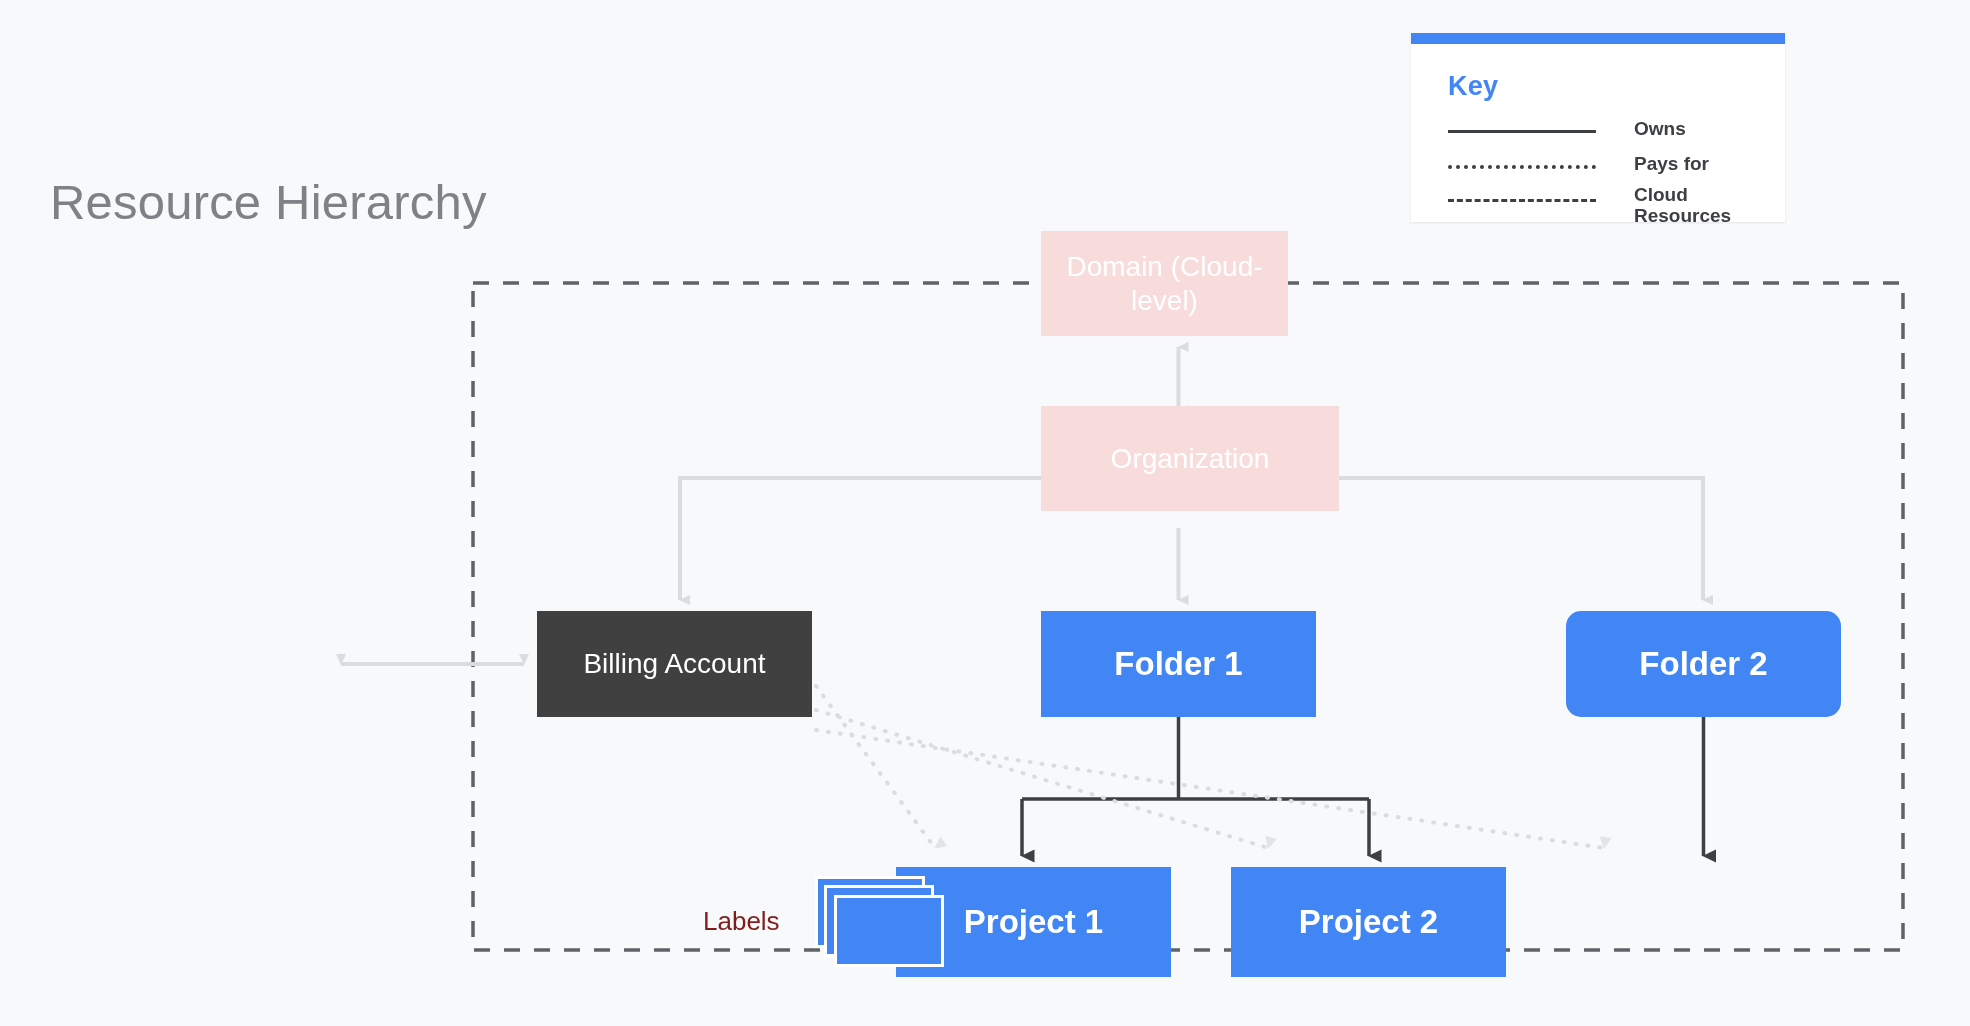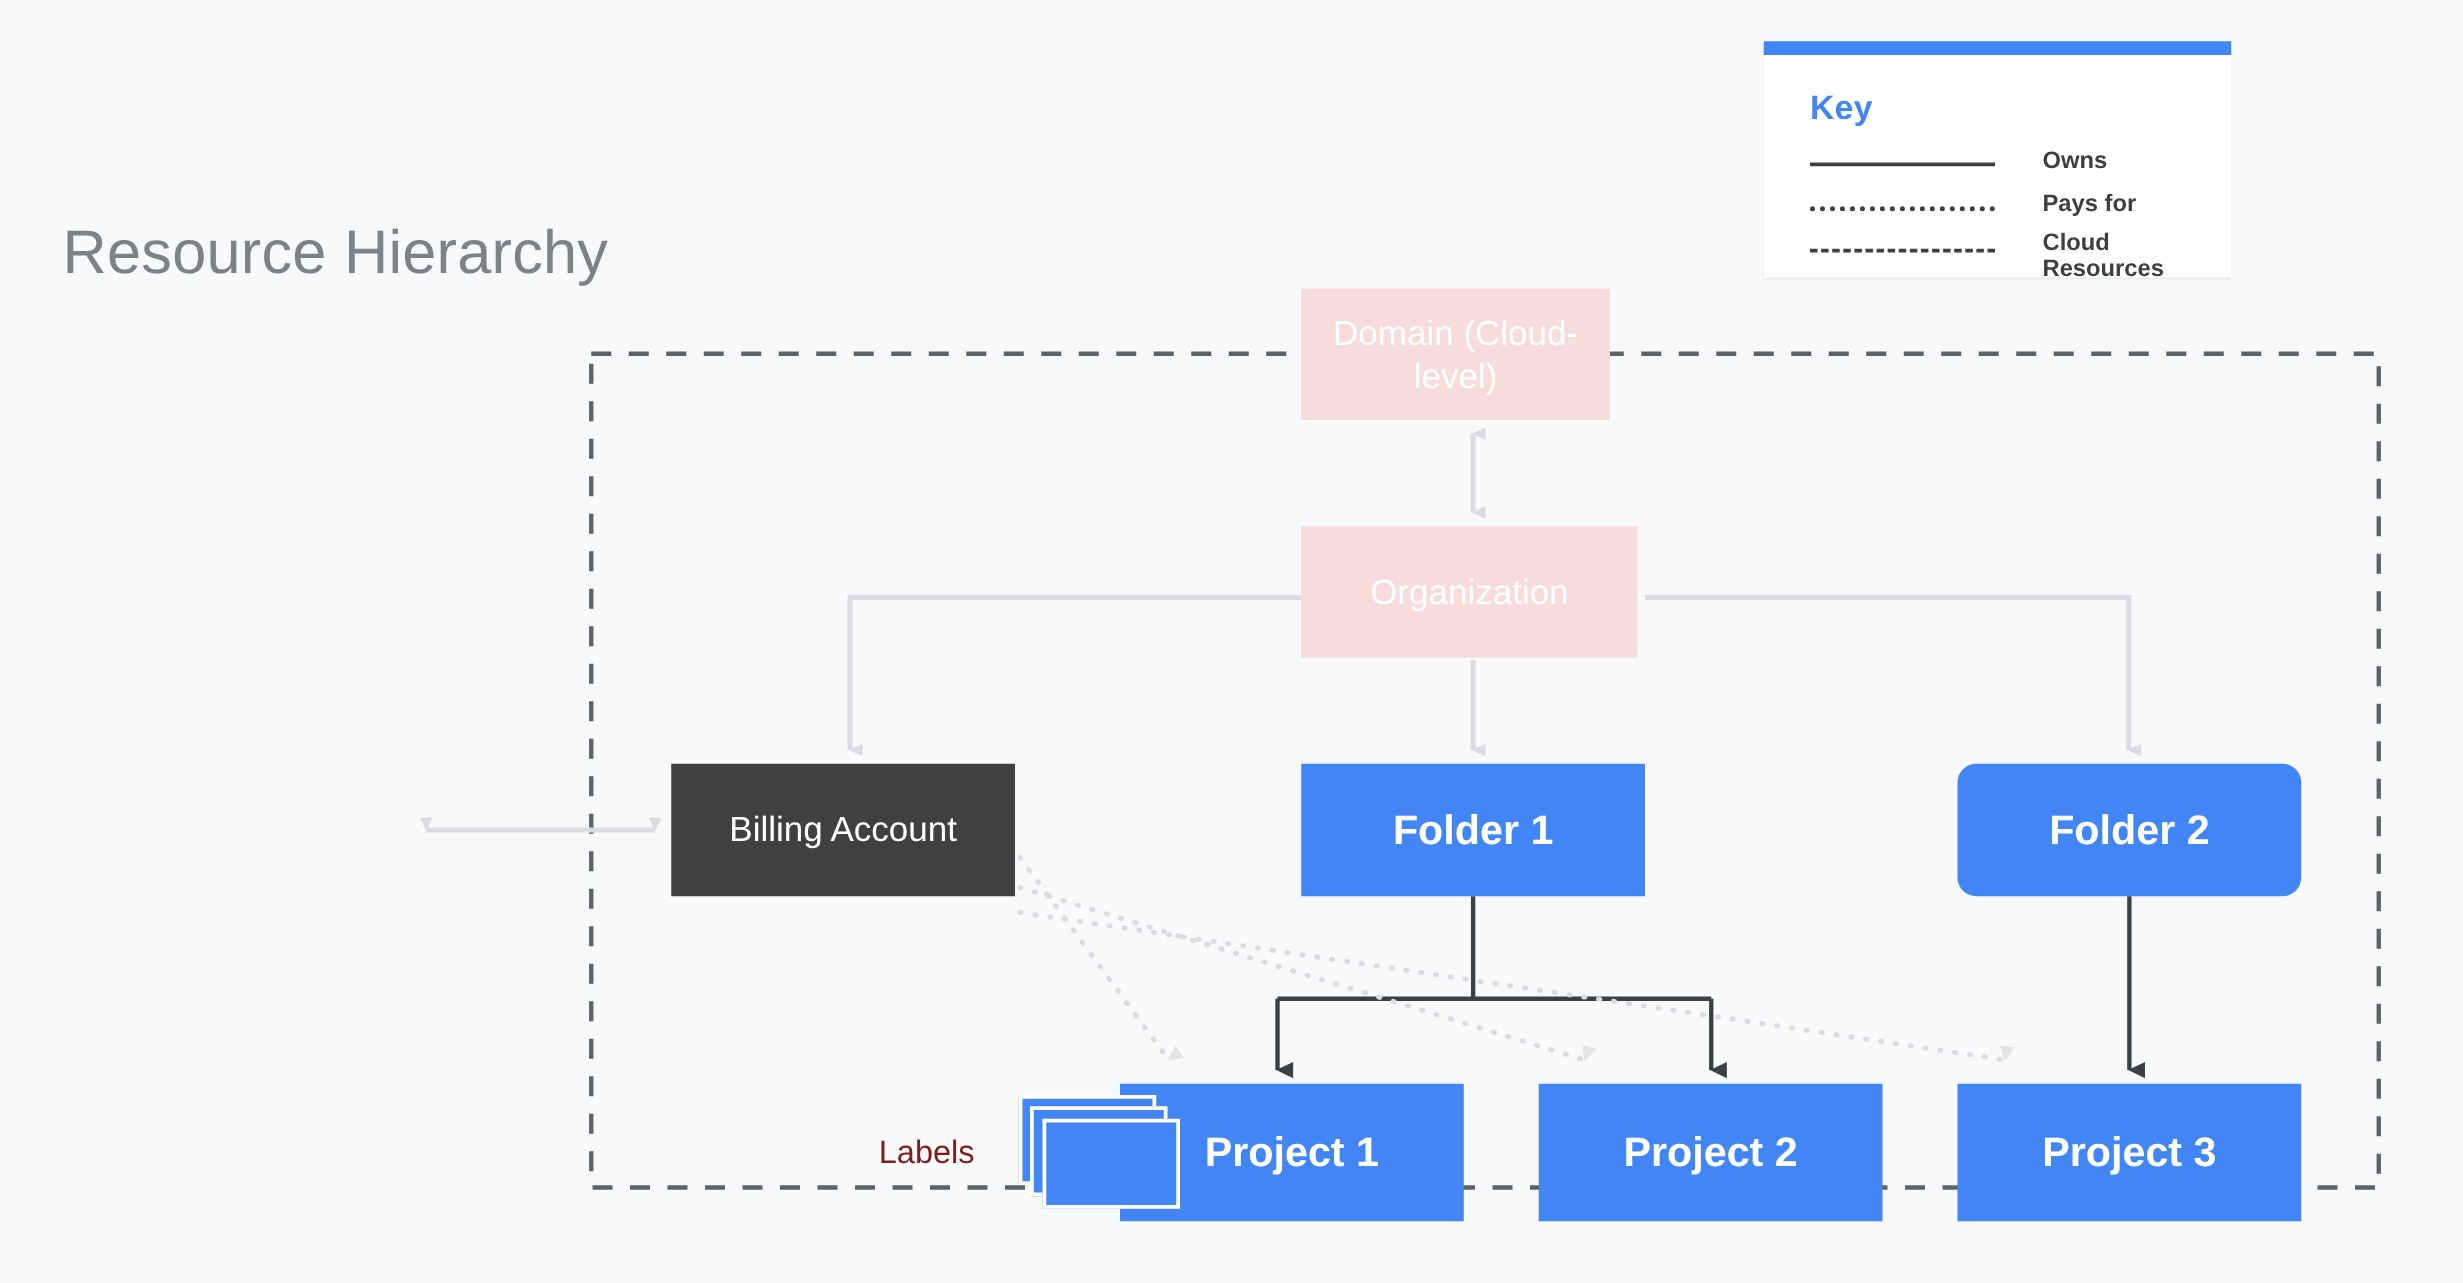--- a/index.html
+++ b/index.html
@@ -70,21 +70,21 @@
     font-weight: 400;
   }
   .node-blue {
     background: #4285f4;
     color: #ffffff;
     font-size: 33px;
     font-weight: 700;
   }
   
   #node-domain       { left: 1041px; top: 231px;  width: 247px; height: 105px; }
-  #node-organization { left: 1041px; top: 421px;  width: 269px; height: 105px; }
+  #node-organization { left: 1041px; top: 406px;  width: 298px; height: 105px; }
   #node-payments     { left: 50px;   top: 611px;  width: 277px; height: 106px; }
   #node-billing      { left: 537px;  top: 611px;  width: 275px; height: 106px; }
   #node-folder1      { left: 1041px; top: 611px;  width: 275px; height: 106px; }
   #node-folder2      { left: 1566px; top: 611px;  width: 275px; height: 106px; border-radius: 15px; }
   #node-project1     { left: 896px;  top: 867px;  width: 275px; height: 110px; }
   #node-project2     { left: 1231px; top: 867px;  width: 275px; height: 110px; }
   #node-project3     { left: 1566px; top: 867px;  width: 275px; height: 110px; }
   
   .labels-text {
     position: absolute;
@@ -226,21 +226,20 @@
   <div id="node-billing" class="node node-green">Billing Account</div>
 
   <div id="node-folder1" class="node node-blue">Folder 1</div>
 
   <div id="node-folder2" class="node node-blue">Folder 2</div>
 
   <div id="node-project1" class="node node-blue">Project 1</div>
 
   <div id="node-project2" class="node node-blue">Project 2</div>
 
-  <div id="node-project3" class="node node-blue">Project 3</div>
 
   <div class="labels-text">Labels</div>
   <div class="labels-stack">
     <div class="card card-1"></div>
     <div class="card card-2"></div>
     <div class="card card-3"></div>
   </div>
 
   <div id="key-card">
     <div class="key-topbar"></div>

